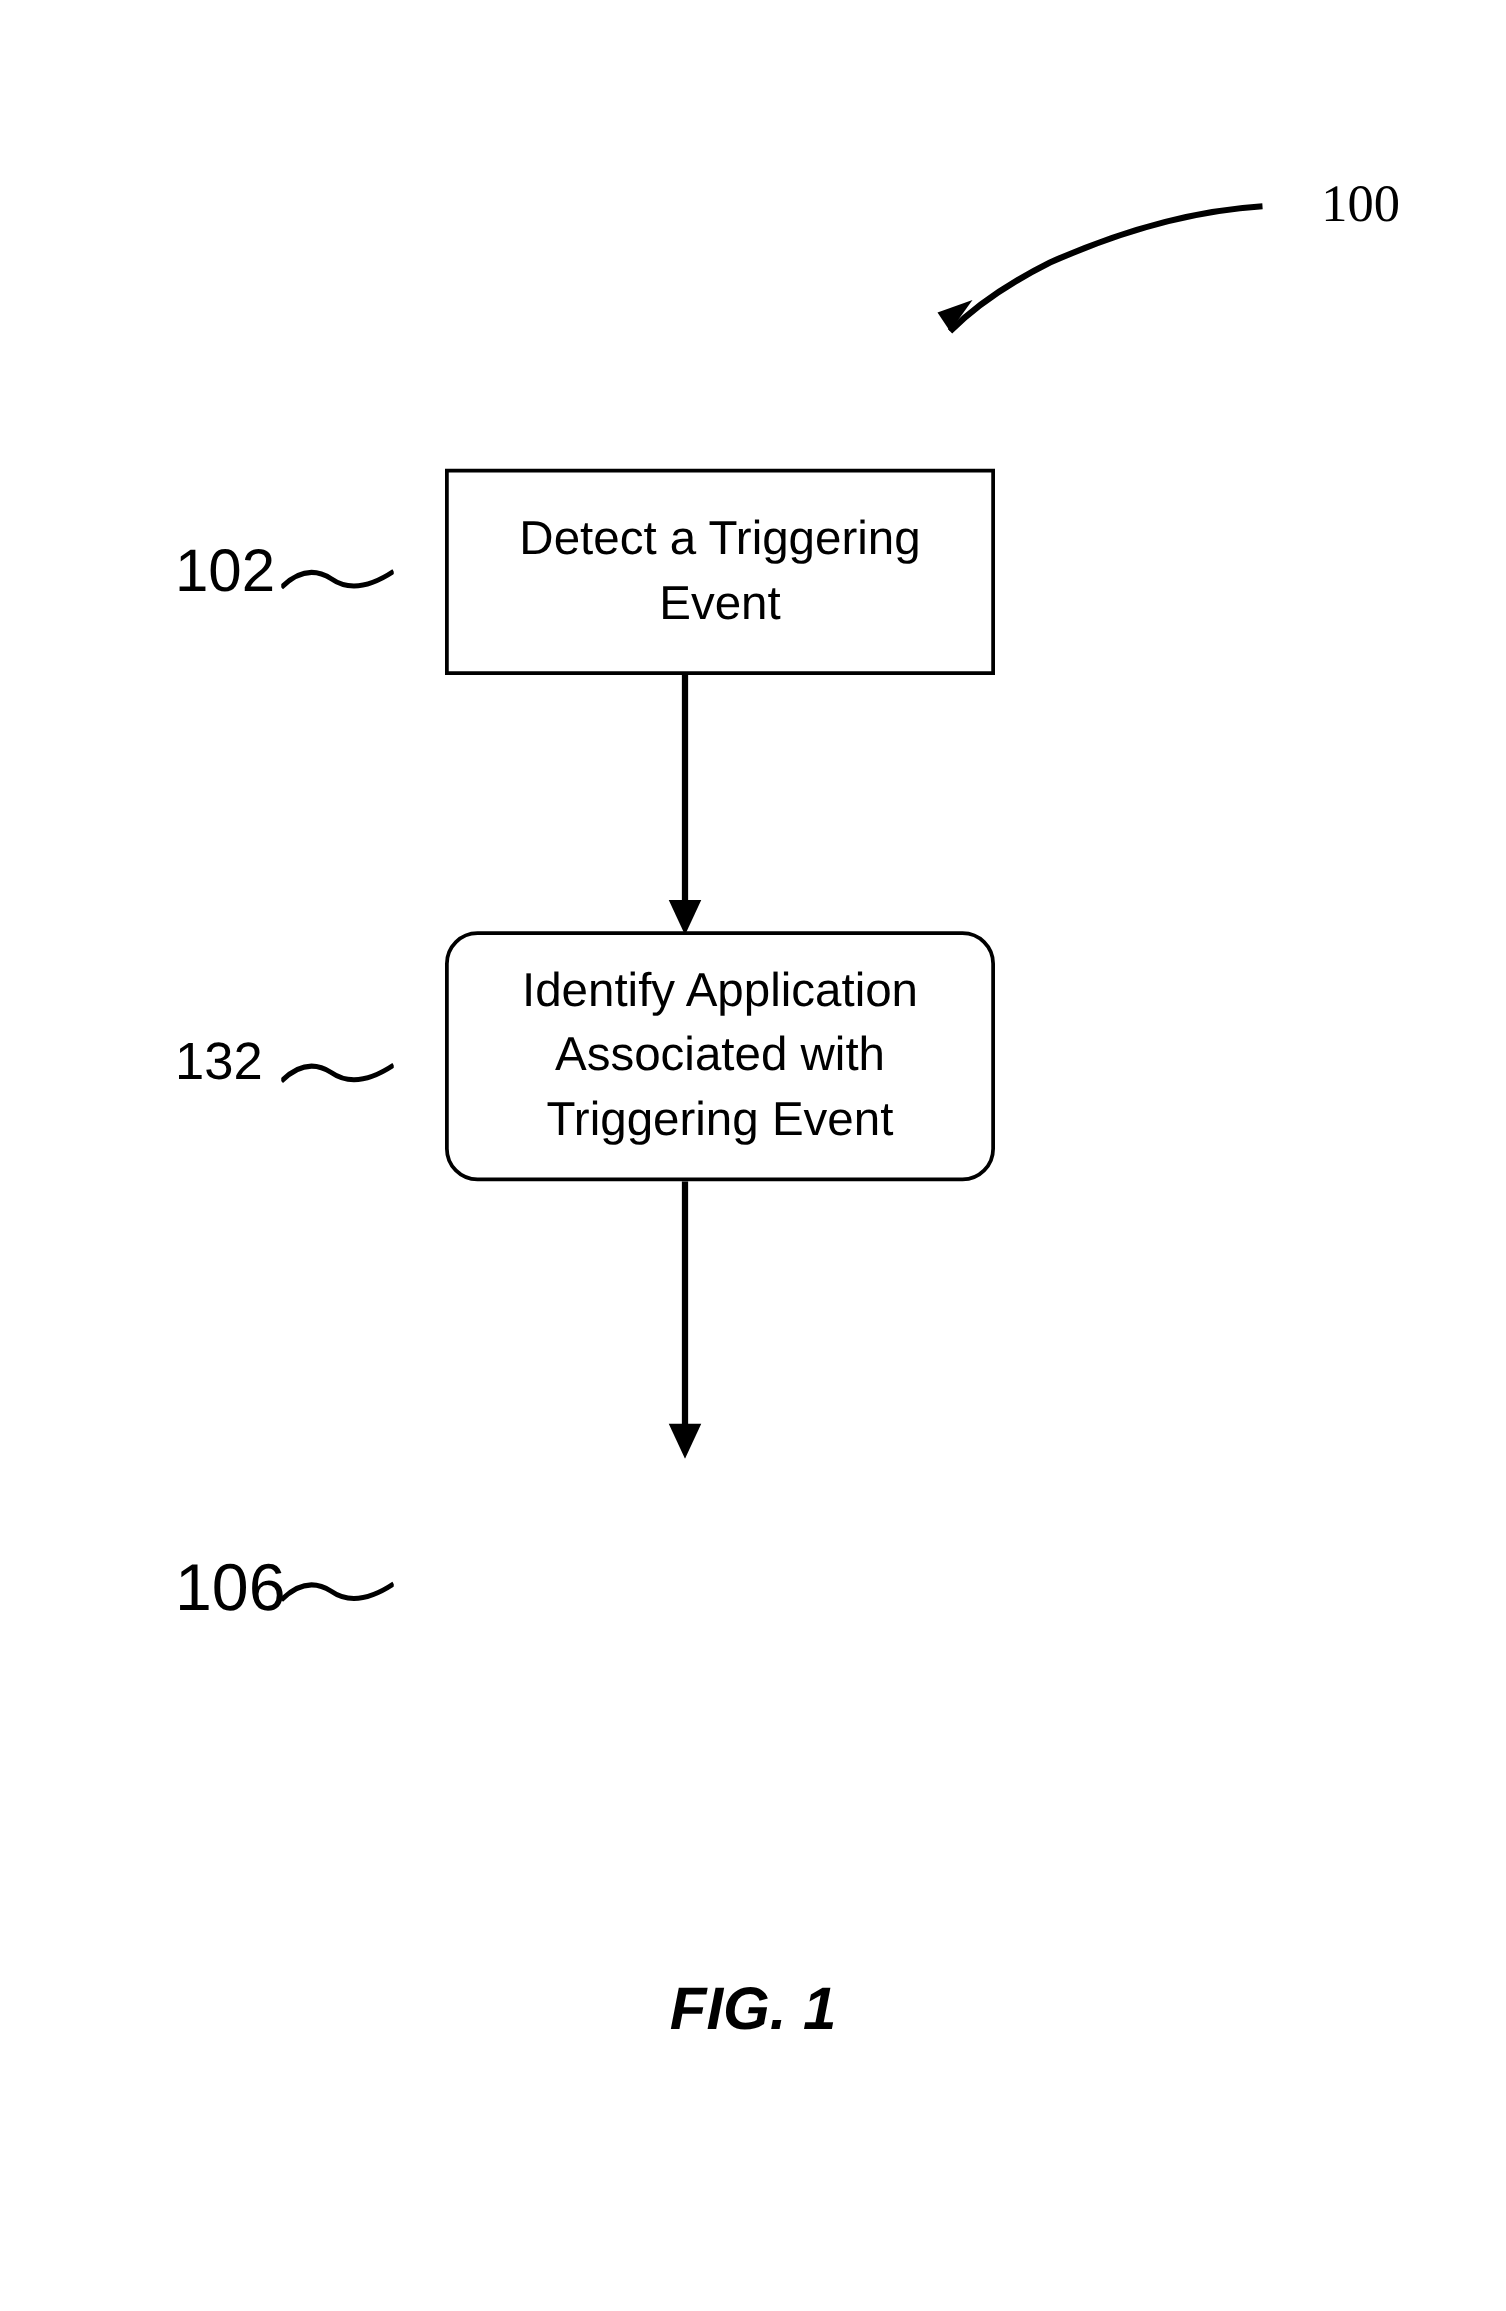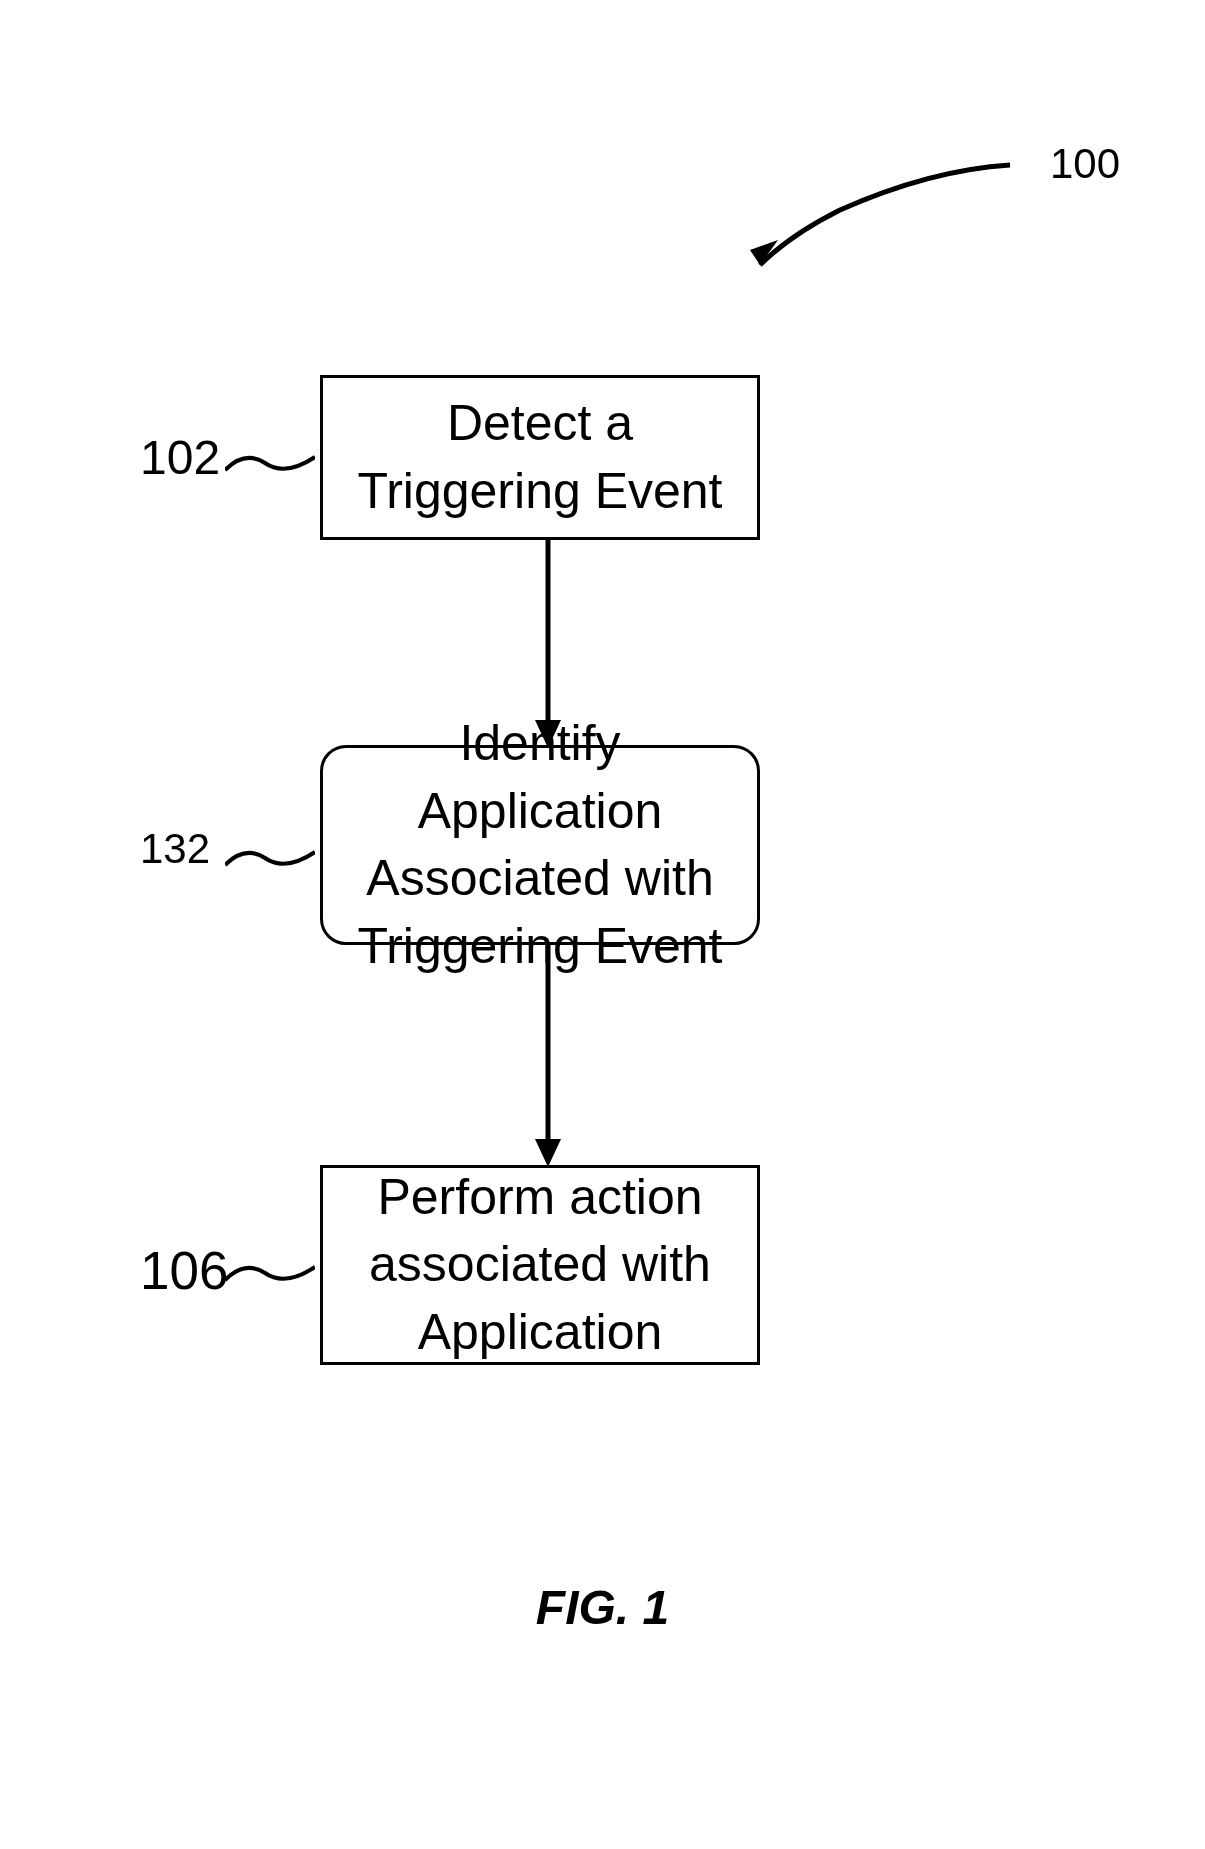--- a/index.html
+++ b/index.html
@@ -17,39 +17,41 @@
     .diagram-container {
       position: relative;
       width: 100%;
       height: 100%;
     }
     .reference-number-100 {
       position: absolute;
       top: 140px;
       right: 85px;
       font-size: 42px;
+      font-family: Liberation Serif, serif;
     }
     .curved-arrow-100 {
       position: absolute;
       top: 155px;
       left: 740px;
       width: 280px;
       height: 130px;
     }
     .flow-box {
       position: absolute;
       border: 3px solid black;
       background: white;
       display: flex;
       align-items: center;
       justify-content: center;
       text-align: center;
-      font-size: 50px;
+      font-size: 38px;
       line-height: 1.35;
       padding: 20px;
+      margin-left: 36px;
     }
     .box-102 {
       top: 375px;
       left: 320px;
       width: 440px;
       height: 165px;
     }
     .box-104 {
       top: 745px;
       left: 320px;
@@ -163,19 +165,16 @@
 
   <svg class="arrow-2-3" viewBox="0 0 30 222">
     <line x1="15" y1="0" x2="15" y2="199" stroke="black" stroke-width="5"></line>
     <polygon points="15,222 2,194 28,194" fill="black"></polygon>
   </svg>
 
   <div class="label-106">106</div>
   <svg class="squiggle-106" viewBox="0 0 90 35">
     <path d="M 0 25 Q 20 5 40 18 Q 60 32 90 12" stroke="black" stroke-width="4" fill="none"></path>
   </svg>
-  <div class="flow-box box-106">
-    <span>Perform action associated with Application</span>
-  </div>
 
   <div class="figure-label">FIG. 1</div>
 
 </div>
 
 </body></html>

